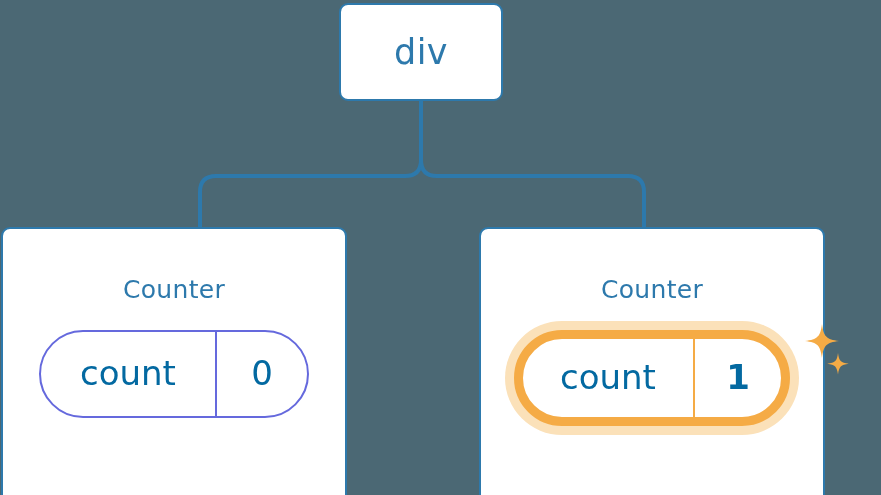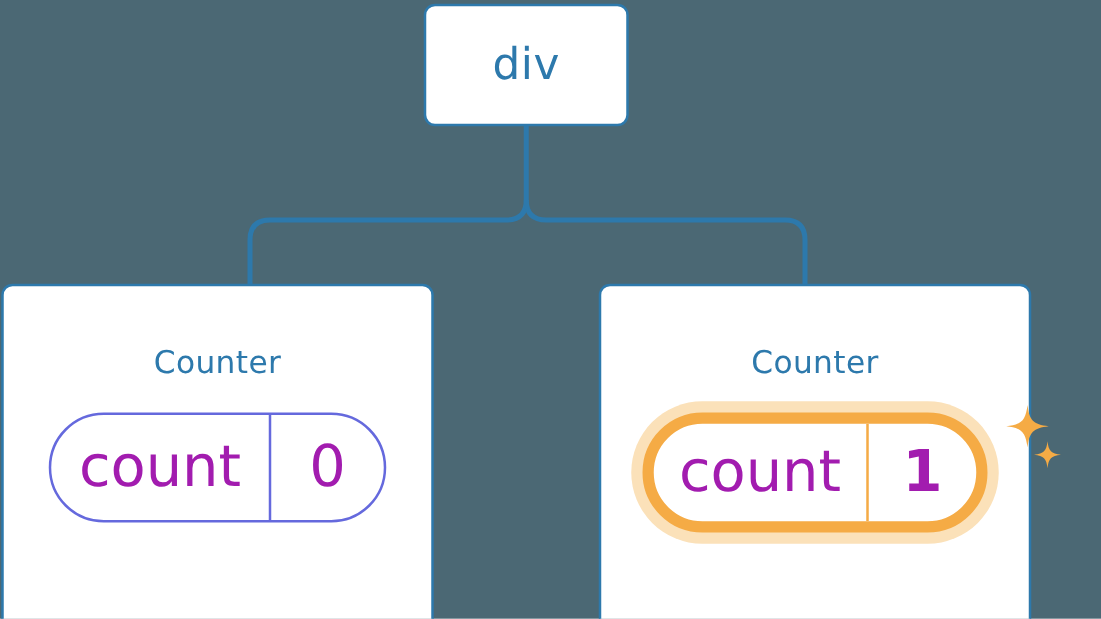--- a/index.html
+++ b/index.html
@@ -98,22 +98,22 @@
     border-radius: 999px;
     background: #ffffff;
     box-sizing: border-box;
     overflow: hidden;
   }
   .pill .pill-key,
   .pill .pill-val {
     display: flex;
     align-items: center;
     justify-content: center;
-    color: #a21caf;
-    font-size: 46px;
+    color: #0369a1;
+    font-size: 34px;
     line-height: 1;
   }
   .pill .pill-key {
     width: 176px;
     border-right: 2px solid #6569dd;
     box-sizing: border-box;
     padding-bottom: 2px;
   }
   .pill .pill-val {
     width: 90px;

